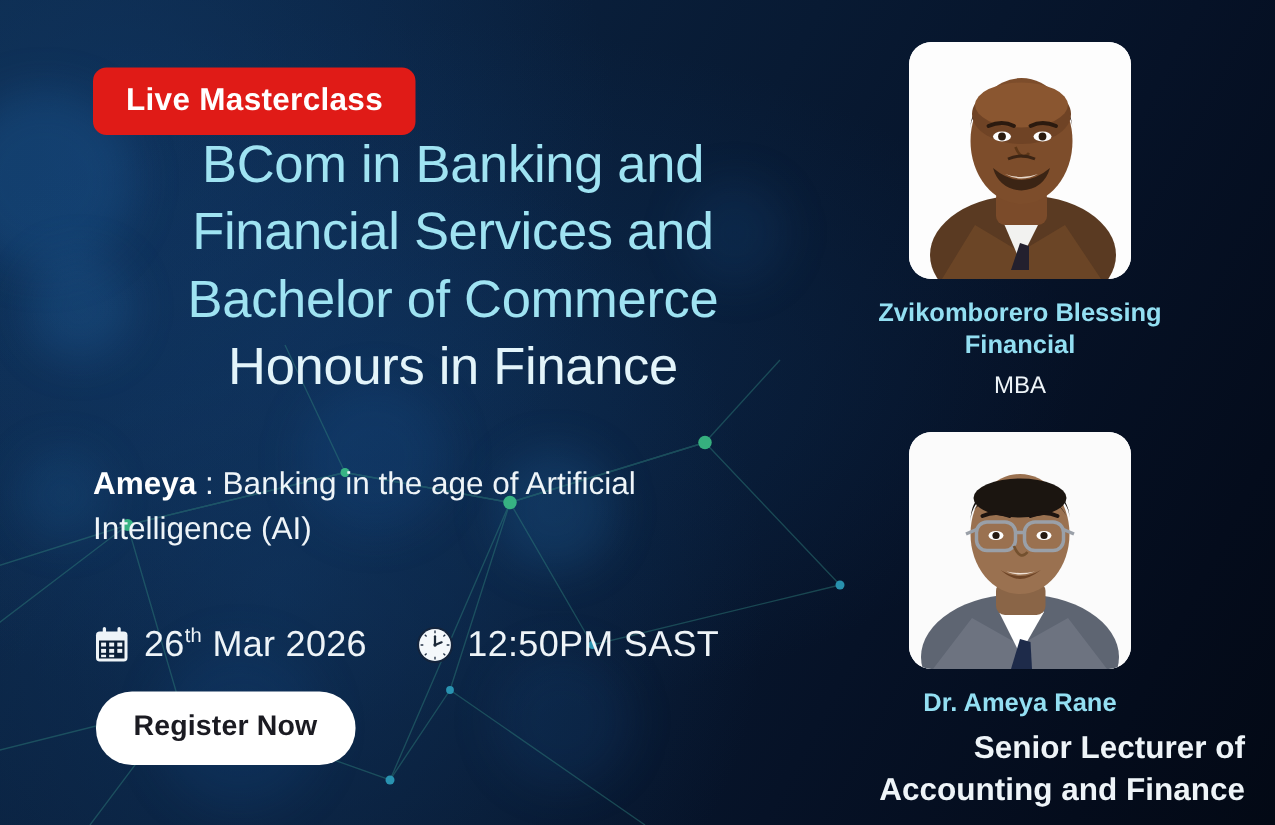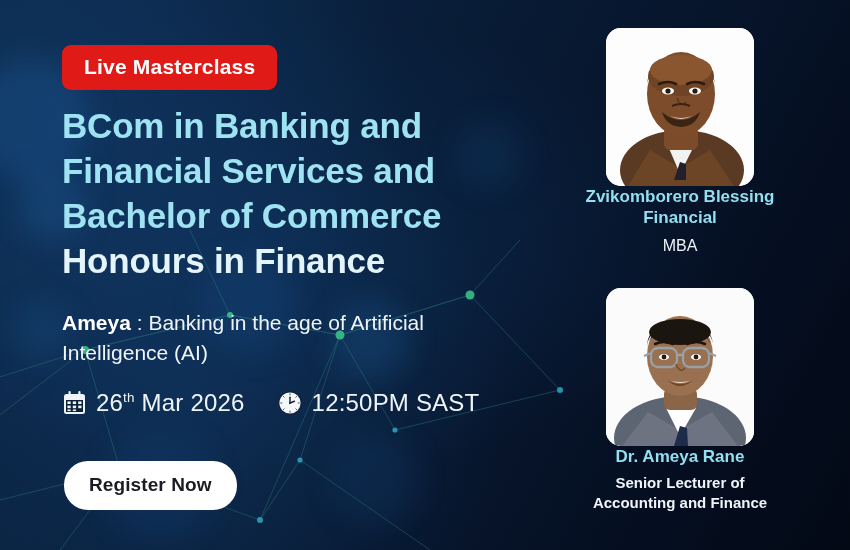--- a/index.html
+++ b/index.html
@@ -59,43 +59,44 @@
     font-size:21px;
     font-weight:bold;
     letter-spacing:0.2px;
     padding:10px 22px 11px 22px;
     border-radius:9px;
     display:inline-block;
   }
 
   .headline {
     position:absolute;
-    left:0; top:103px;
+    left:0; top:87px;
     width:480px;
     font-size:35px;
-    font-weight:bold;
+    font-weight:normal;
     line-height:1.29;
     letter-spacing:-0.2px;
     color:#9fe3f2;
+    text-align:center;
   }
   .headline .ln4 { color:#e3f4fa; }
 
   .topic {
     position:absolute;
     left:0; top:308px;
     width:440px;
     font-size:21px;
     line-height:1.42;
     color:#eef4f8;
   }
   .topic b { font-weight:bold; color:#ffffff; }
 
   .when {
     position:absolute;
-    left:0; top:389px;
+    left:0; top:416px;
     display:flex;
     align-items:center;
     gap:9px;
     color:#eef4f8;
     font-size:24px;
     font-weight:500;
     letter-spacing:0.2px;
   }
   .when .ic { display:flex; align-items:center; }
   .when .sep { width:14px; }
@@ -127,32 +128,33 @@
     width:148px; height:158px;
     margin:0 auto;
     border-radius:15px;
     overflow:hidden;
     background:#ffffff;
     position:relative;
   }
   .photo svg { display:block; width:100%; height:100%; }
 
   .sp-name {
+    margin-top:12px;
     font-size:17px;
     font-weight:bold;
     line-height:1.26;
     color:#93dff2;
   }
   .sp-role {
     margin-top:7px;
     font-size:16px;
     color:#eef4f8;
     line-height:1.3;
   }
-  .sp-role.bold { font-weight:bold; font-size:15px; margin-top:6px; }
+  .sp-role.bold { font-weight:bold; font-size:21px; margin-top:6px;text-align:right; }
 </style>
 </head>
 <body>
 
 <div class="banner">
 
   <div class="bg-layer">
     <div class="glow g1"></div>
     <div class="glow g2"></div>
     <div class="glow g3"></div>

